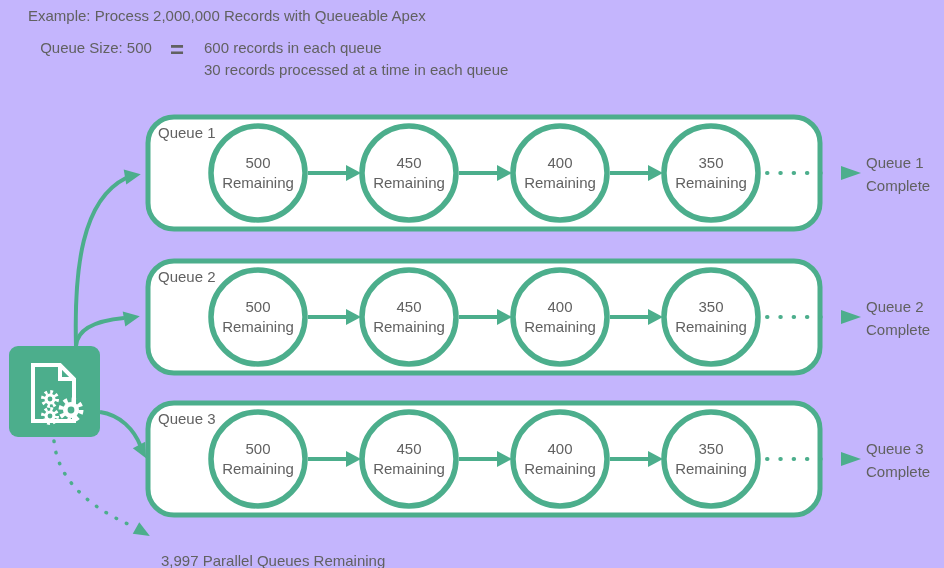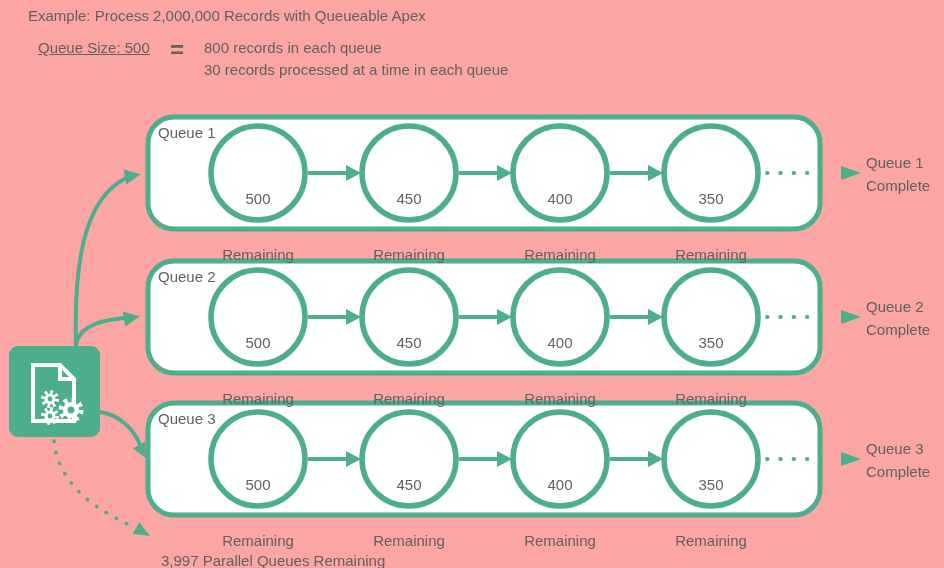--- a/index.html
+++ b/index.html
@@ -1,29 +1,29 @@
 <!DOCTYPE html>
 <html style="--green: #4CAE8C; --text: #616161;"><head>
 <meta charset="utf-8">
 <style>
   :root { --green:#4CAE8C; --text:#616161; }
   html,body { margin:0; padding:0; background:#ffffff; }
   .canvas {
-    position:relative; width:944px; height:568px; background:#fca5a5;
+    position:relative; width:944px; height:568px; background:#c4b5fd;
     font-family:"Liberation Sans", sans-serif; color:var(--text); overflow:hidden;
   }
   svg.diagram { position:absolute; left:0; top:0; width:944px; height:568px; }
   .txt { position:absolute; font-size:15px; line-height:21px; color:var(--text); white-space:nowrap; }
   .title { left:28px; top:5px; }
-  .eq-left  { left:38px;  top:37px; width:116px; text-align:left; line-height:22px;text-decoration:underline; }
+  .eq-left  { left:38px;  top:37px; width:116px; text-align:center; line-height:22px; }
   .eq-sign  { left:170px; top:36px; font-size:24px; font-weight:bold; line-height:28px; }
   .eq-right { left:204px; top:37px; line-height:22px; }
   .queue-label { left:158px; }
   .circle-text { width:120px; text-align:center; line-height:20px; }
-  .circle-text span { display:block;margin-top:36px; }
+  .circle-text span { display:block; }
   .complete-text { left:866px; line-height:23px; }
   .footer-text { left:161px; top:550px; }
   
   .box    { fill:#ffffff; stroke:var(--green); stroke-width:5; }
   .circle { fill:#ffffff; stroke:var(--green); stroke-width:5.5; }
   .flow   { fill:none; stroke:var(--green); stroke-width:4; }
   .head   { fill:var(--green); stroke:none; }
   .dotline{ fill:none; stroke:var(--green); stroke-width:4; stroke-linecap:round; stroke-dasharray:0.5 12.8; }
   .dotdiag{ fill:none; stroke:var(--green); stroke-width:3.5; stroke-linecap:round; stroke-dasharray:0.5 11; }
   .icon-bg   { fill:var(--green); }
@@ -156,21 +156,21 @@
       </g>
     </g>
   </svg>
 
   <div class="txt title">Example: Process 2,000,000 Records with Queueable Apex</div>
   <div class="txt eq-left">
     <div>Queue Size: 500</div>
   </div>
   <div class="txt eq-sign">=</div>
   <div class="txt eq-right">
-    <div>800 records in each queue</div>
+    <div>600 records in each queue</div>
     <div>30 records processed at a time in each queue</div>
   </div>
 
   <div class="txt queue-label" style="top:122px;">Queue 1</div>
   <div class="txt queue-label" style="top:266px;">Queue 2</div>
   <div class="txt queue-label" style="top:408px;">Queue 3</div>
 
   <div class="txt circle-text" style="left:198px; top:153px;">
     <span>500</span>
       <span>Remaining</span>

